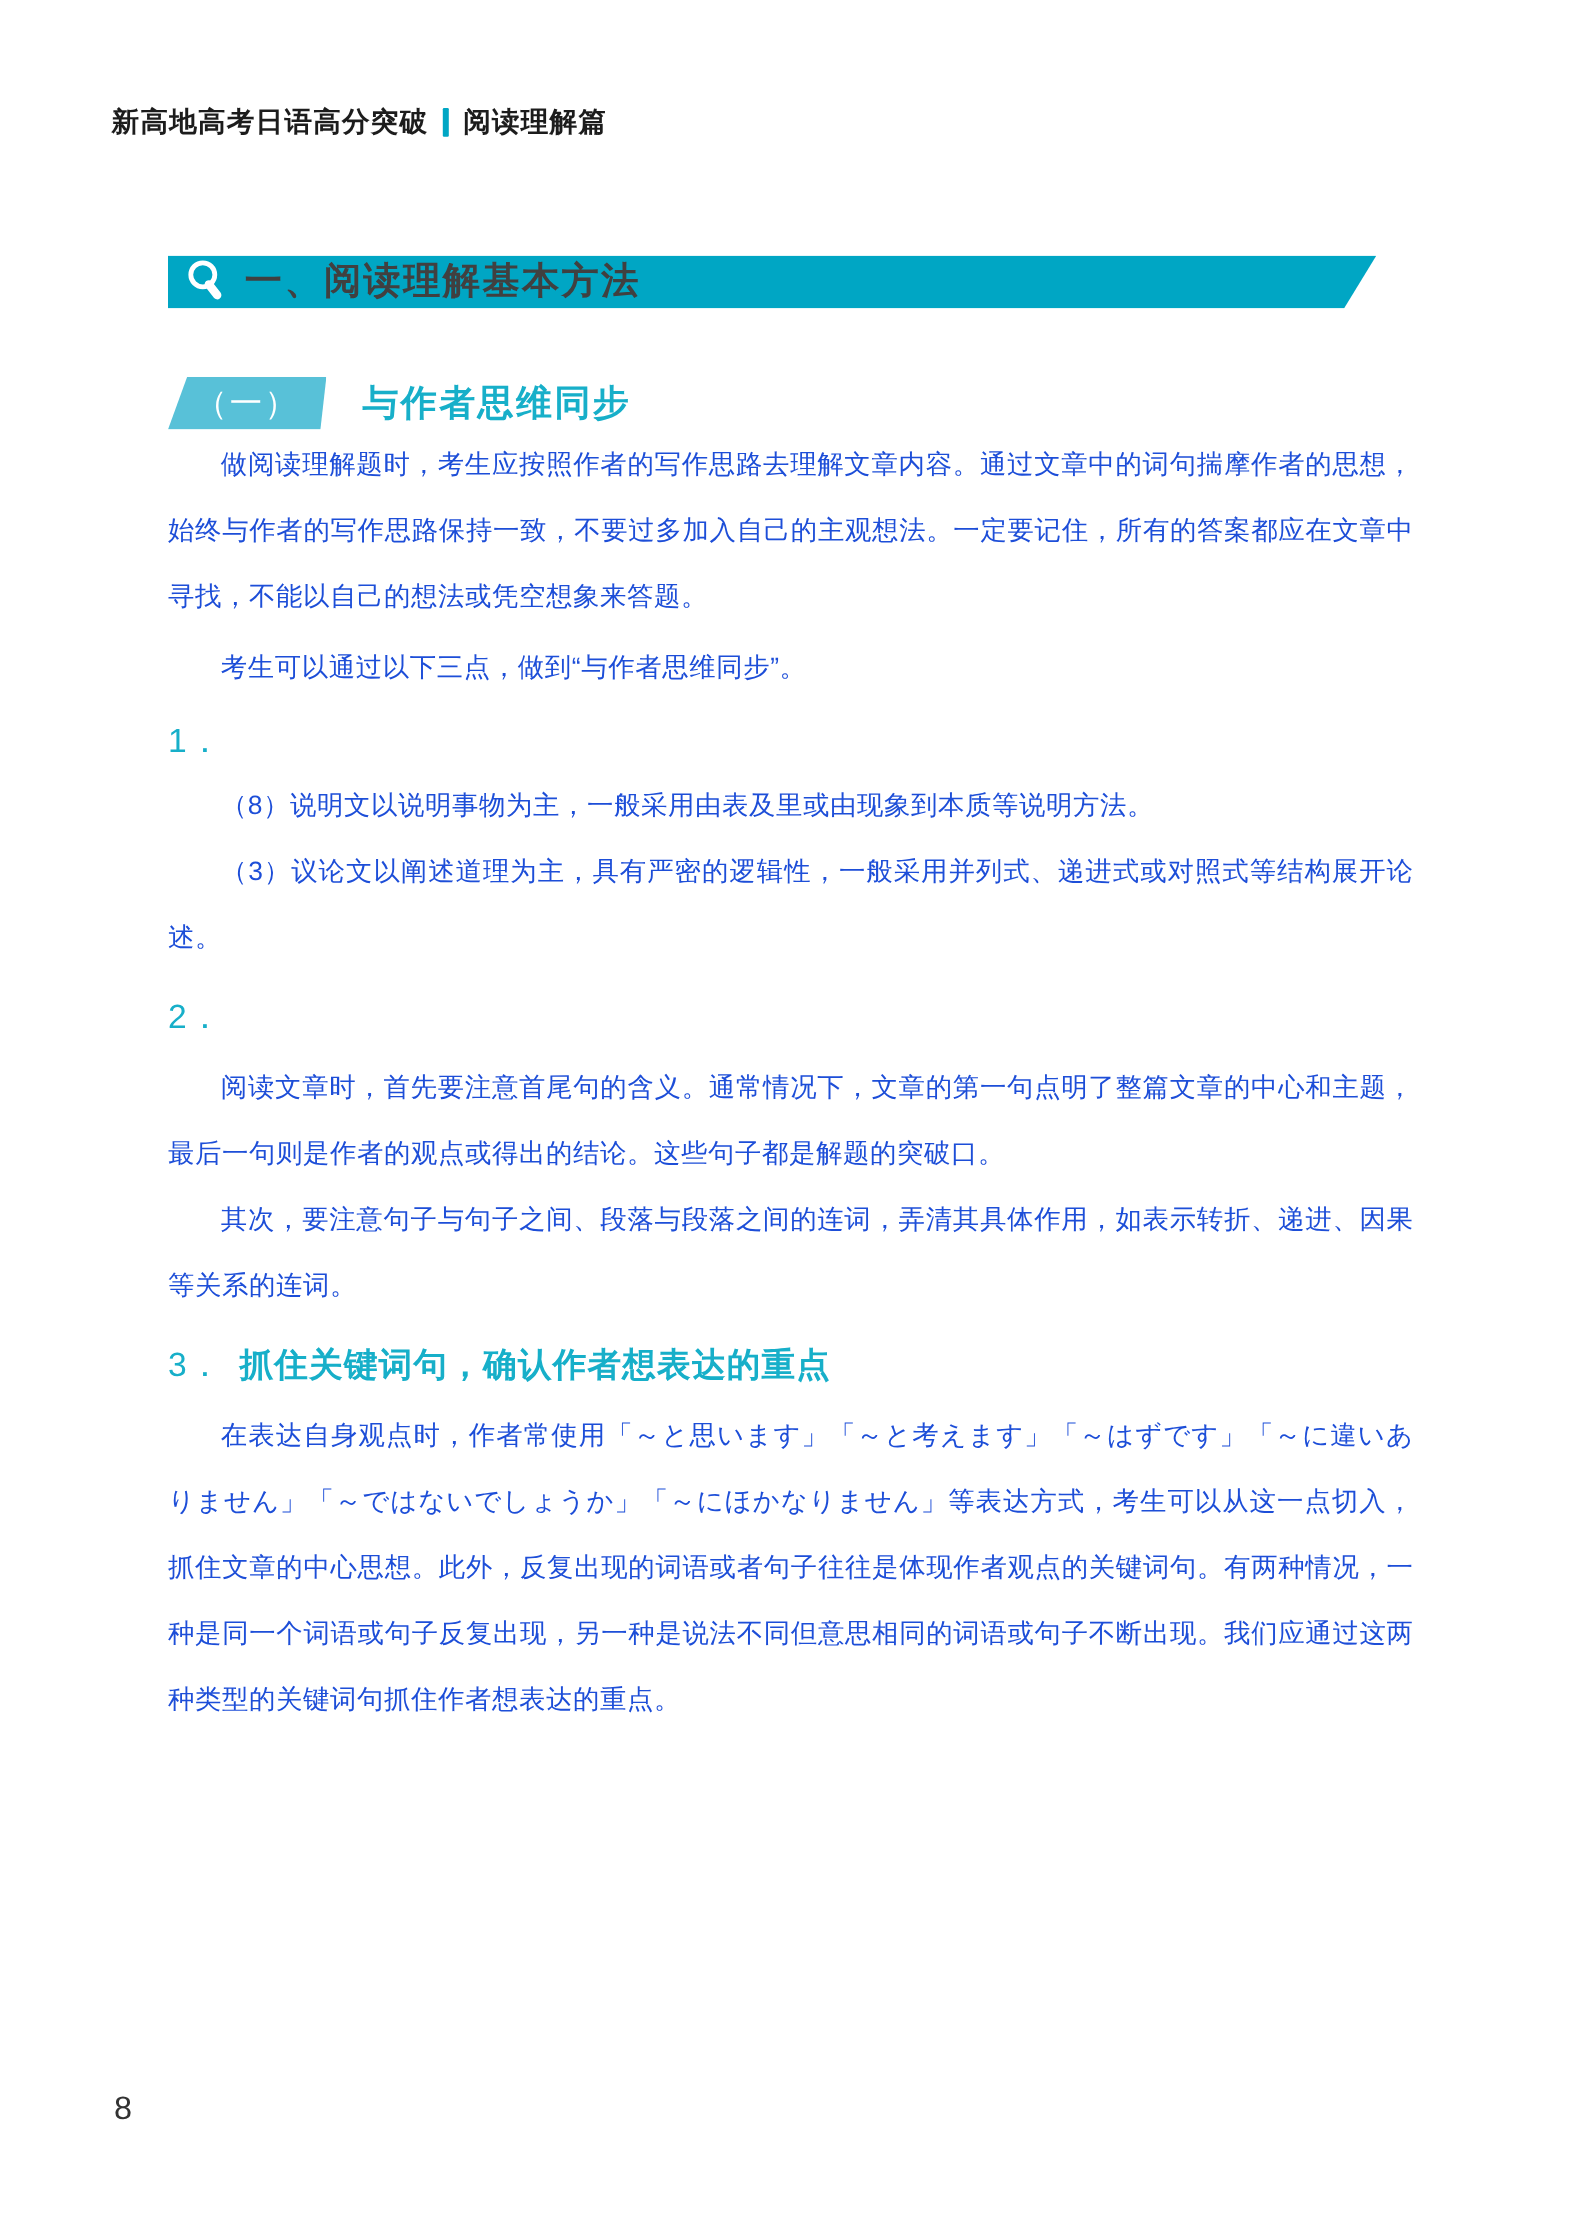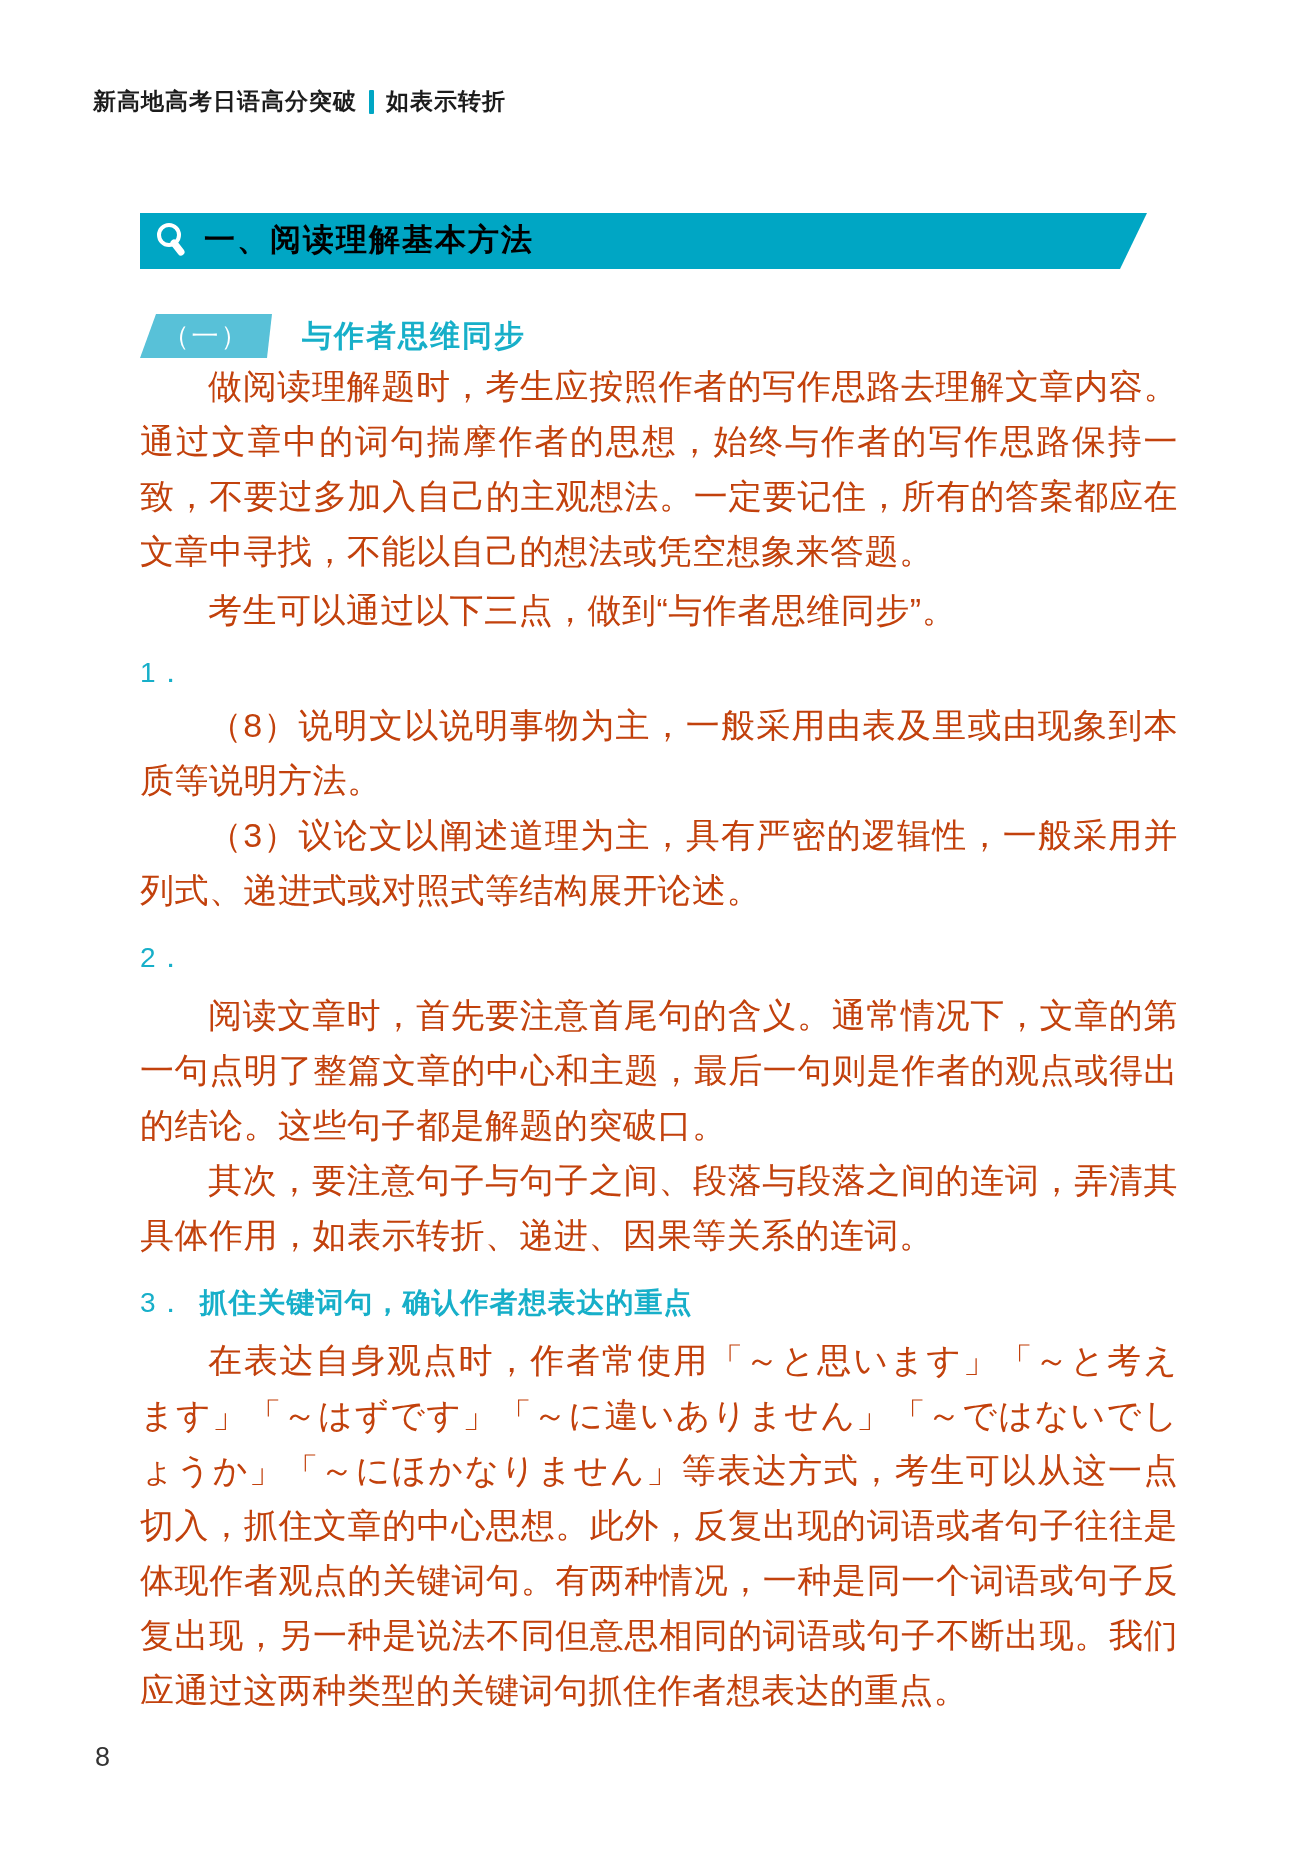--- a/index.html
+++ b/index.html
@@ -21,25 +21,25 @@
     letter-spacing:1px;
   }
   .running-head .vbar {
     display:inline-block; width:5px; height:24px;
     background:#00a6c4; border-radius:1px;
   }
 
   
   .banner {
     position:absolute; top:213px; left:140px;
-    width:1007px; height:56px;
+    width:1007px; height:44px;
     background:#00a6c4;
     clip-path:polygon(0 0, 100% 0, calc(100% - 27px) 100%, 0 100%);
     display:flex; align-items:center;
-    color:#000000;
+    color:#404040;
   }
   .banner .magnifier { margin-left:12px; margin-right:14px; flex:0 0 auto; }
   .banner .banner-title {
     font-size:31px; font-weight:bold; letter-spacing:2px;
     padding-bottom:2px;
   }
 
   
   .content {
     position:absolute; top:305px; left:140px; width:1038px;
@@ -57,23 +57,23 @@
     font-size:27px; letter-spacing:2px;
     flex:0 0 auto;
   }
   .section-title {
     color:#17afc9; font-size:30px; font-weight:bold;
     margin-left:30px; letter-spacing:2px;
   }
 
   
   .para {
-    font-size:34px; line-height:55px;
+    font-size:22px; line-height:55px;
     text-align:justify; text-indent:2em;
-    color:#c2410c; margin:0;
+    color:#1d4ed8; margin:0;
     letter-spacing:0.5px;
   }
   .mt4  { margin-top:4px; }
   .mt5  { margin-top:5px; }
   .mt10 { margin-top:10px; }
 
   
   .subhead {
     display:flex; align-items:baseline;
     color:#17afc9; font-size:28px; line-height:40px;
@@ -91,21 +91,21 @@
   }
 </style>
 </head>
 <body>
 
 <div class="page">
 
   <div class="running-head">
     <span>新高地高考日语高分突破</span>
     <span class="vbar"></span>
-    <span>如表示转折</span>
+    <span>阅读理解篇</span>
   </div>
 
   <div class="banner">
     <span class="magnifier">
       <svg width="38" height="38" viewBox="0 0 38 38">
         <circle cx="17" cy="15" r="10" fill="none" stroke="#ffffff" stroke-width="4"></circle>
         <line x1="22" y1="23" x2="29" y2="32" stroke="#ffffff" stroke-width="7" stroke-linecap="round"></line>
       </svg>
     </span>
     <span class="banner-title">一、阅读理解基本方法</span>

